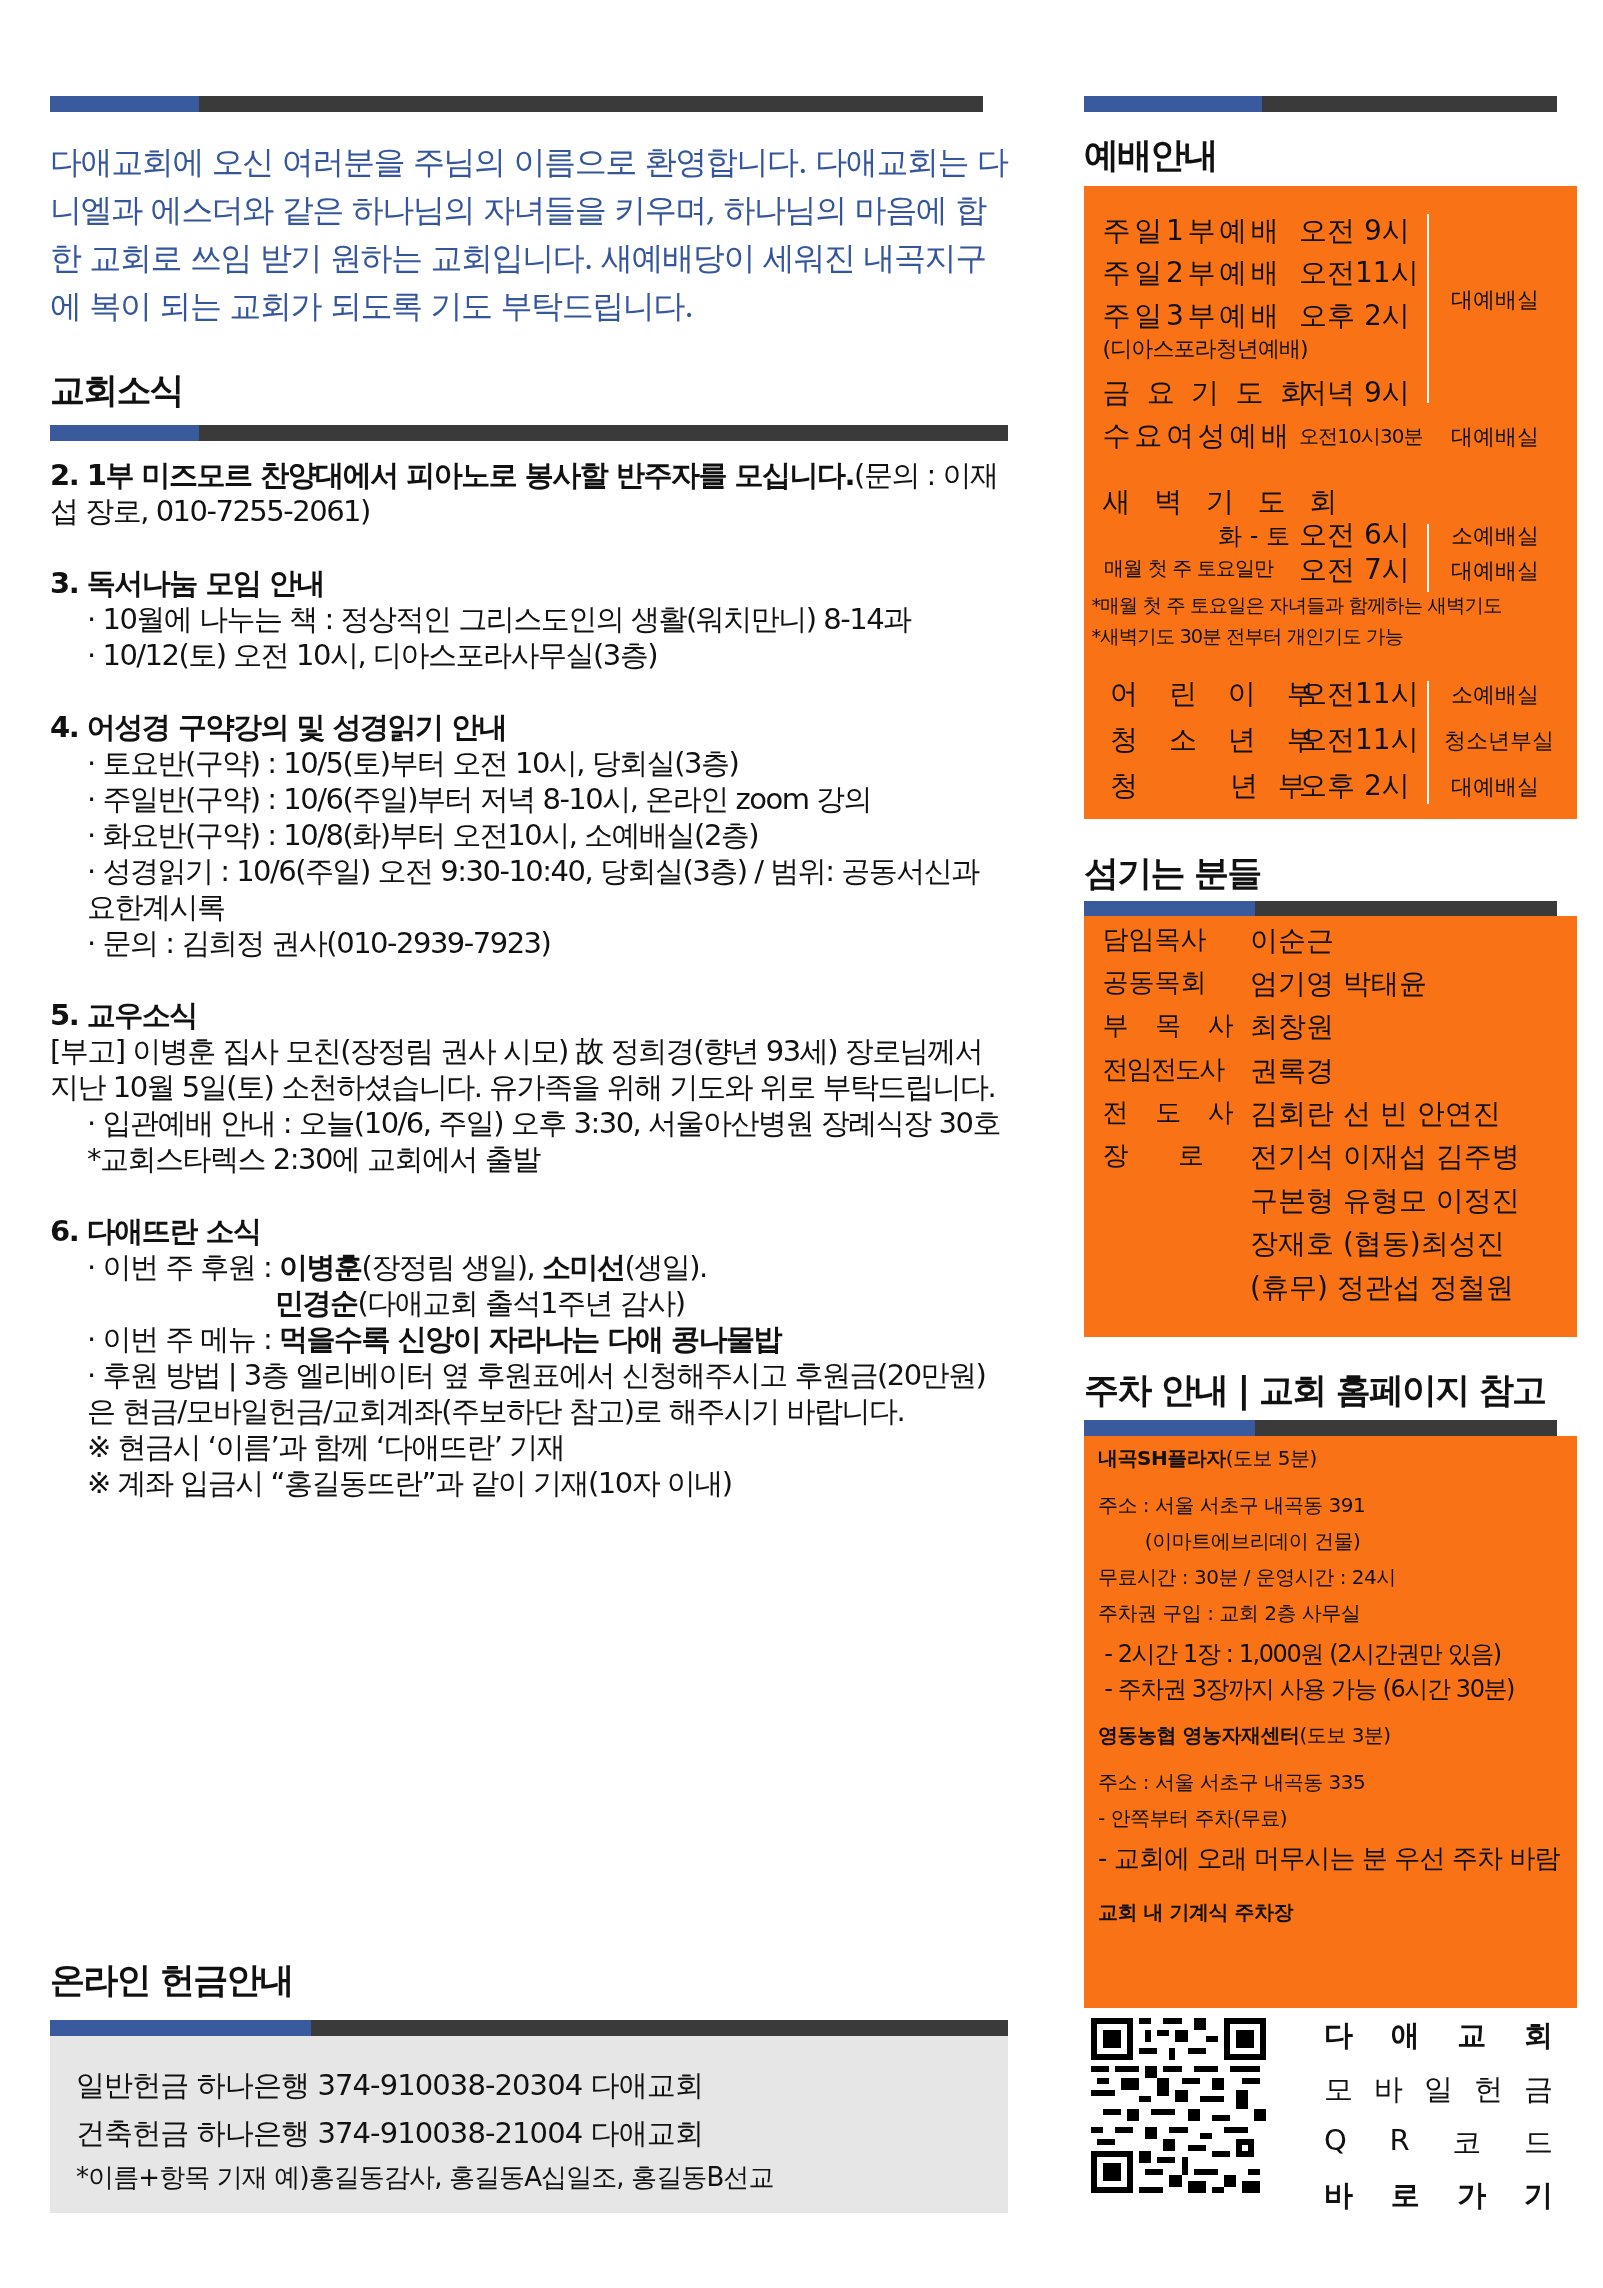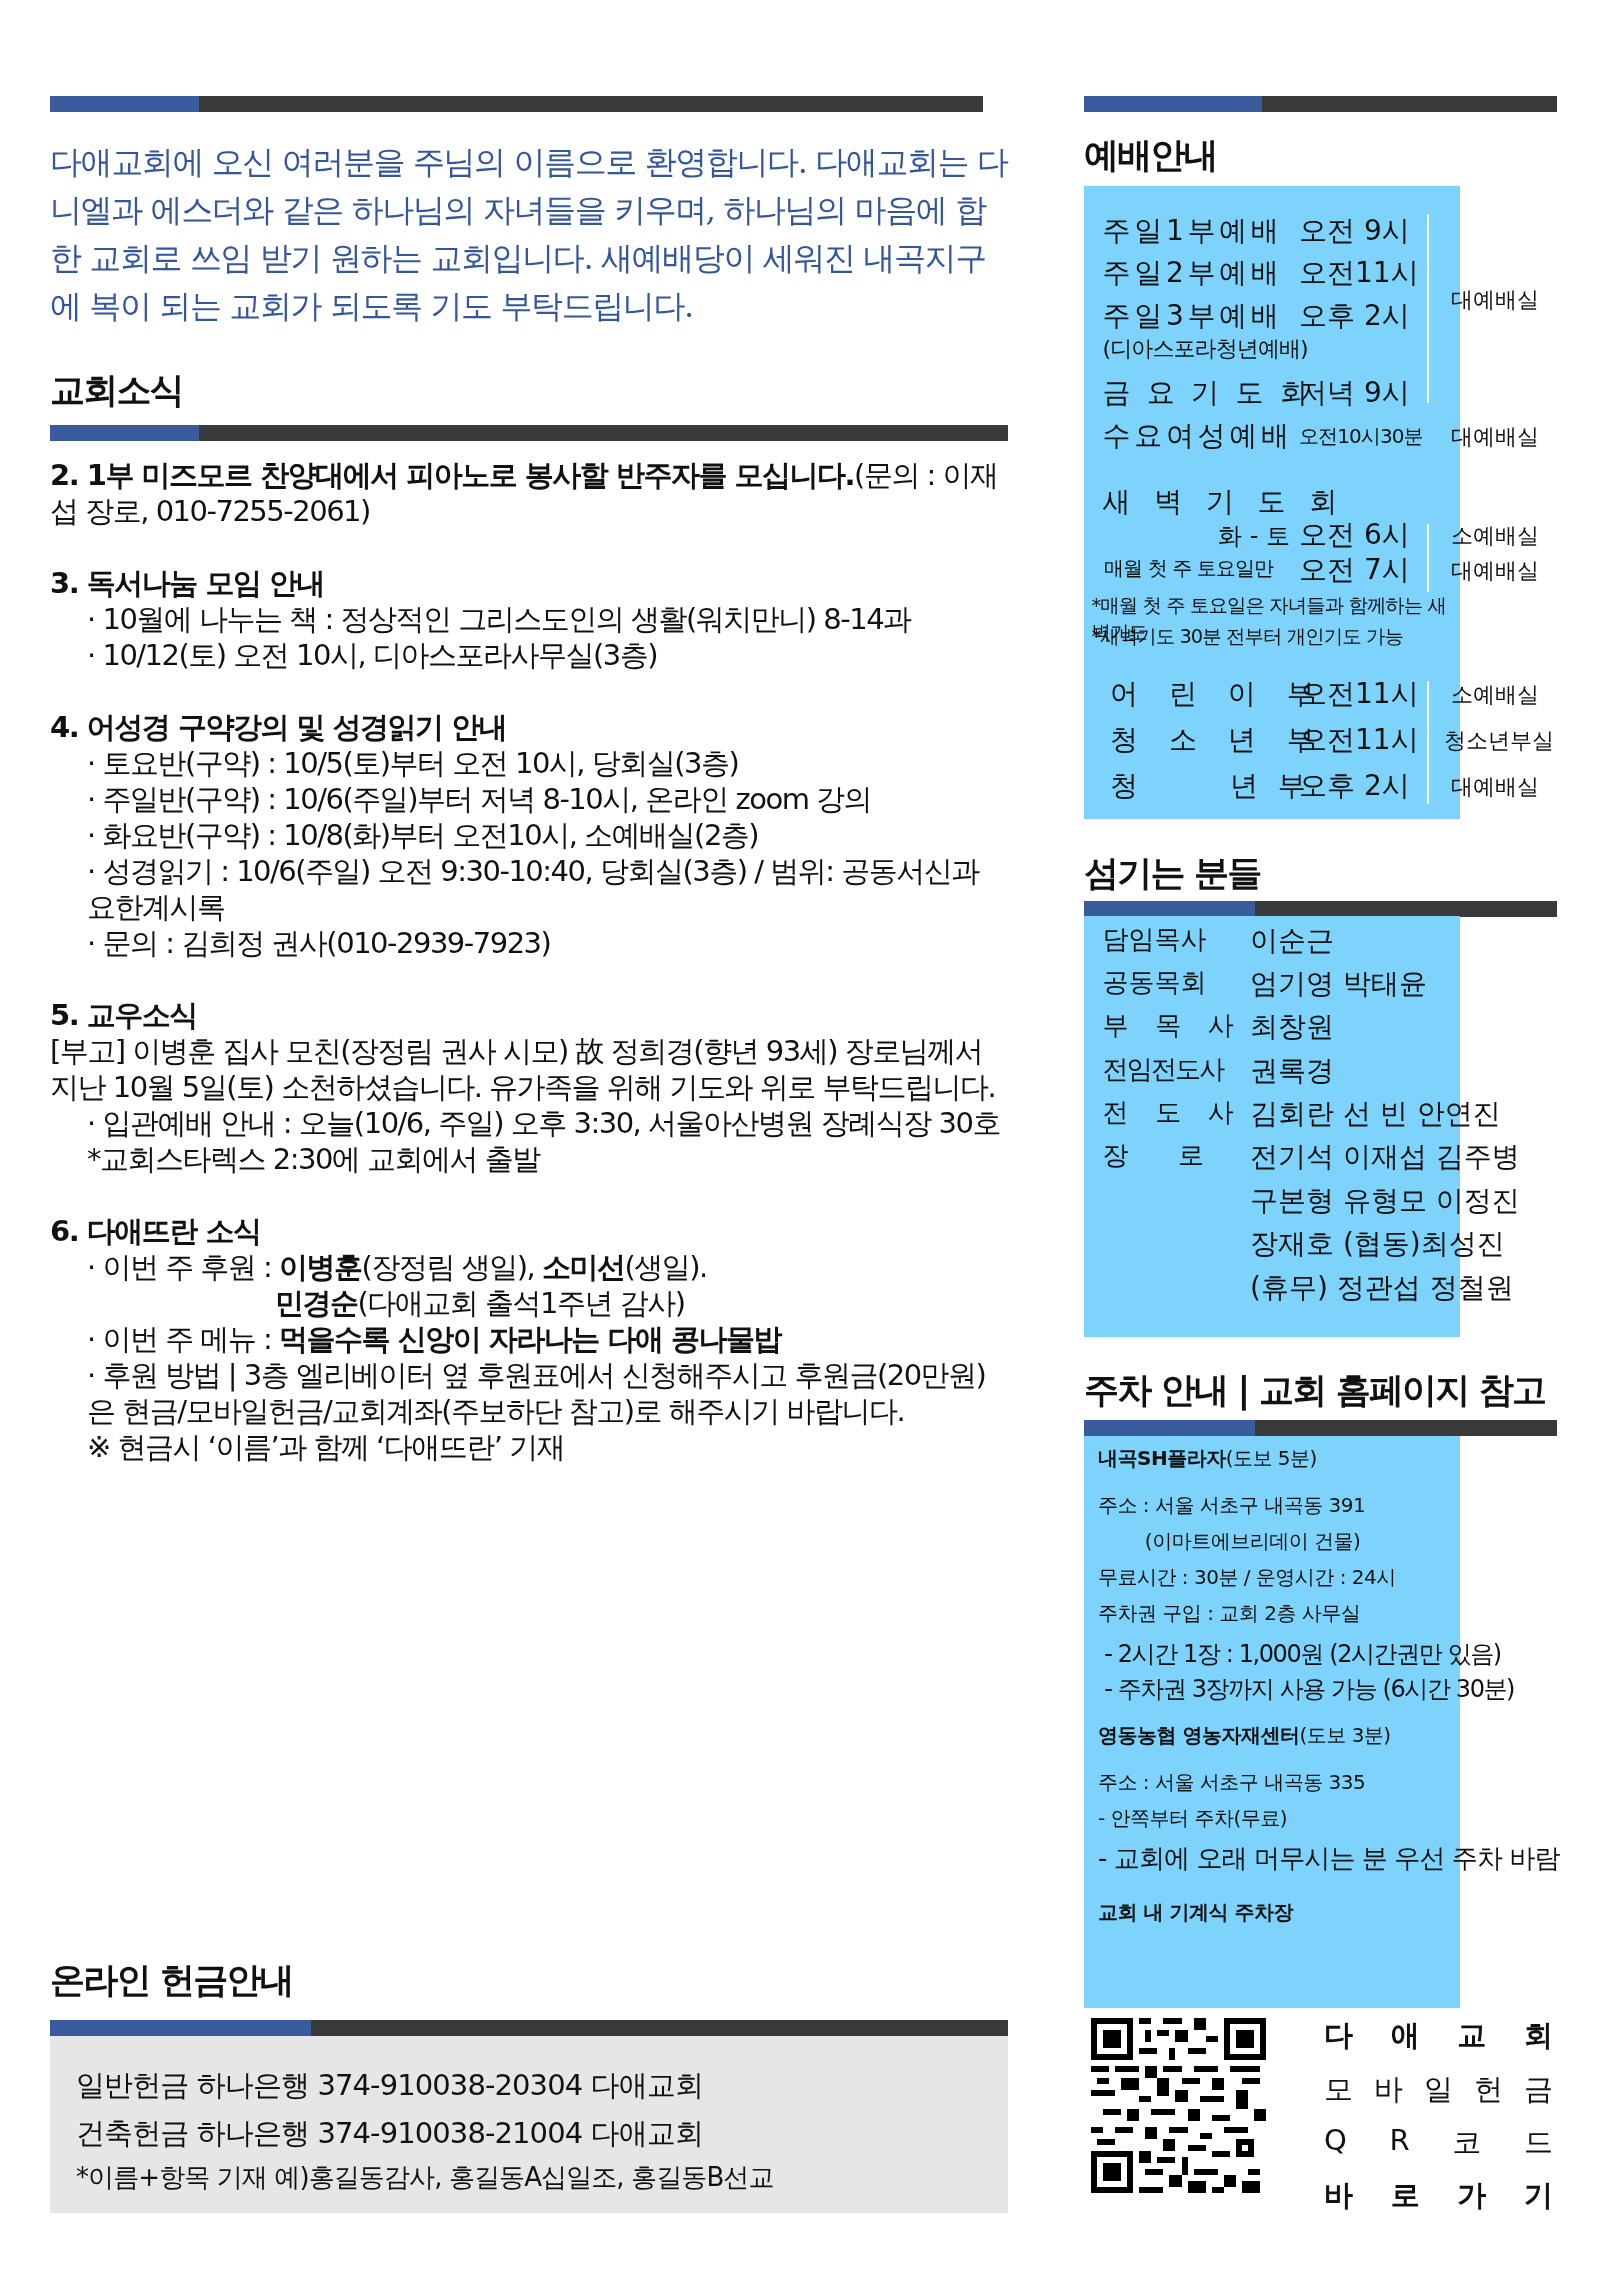--- a/index.html
+++ b/index.html
@@ -18,21 +18,21 @@
   .news .bullet { padding-left: 37px; }
   .news .cont { padding-left: 37px; }
   .news b { font-weight: bold; }
   .news .indent2 { padding-left: 225px; }
 
   .offer-box { position: absolute; left: 50px; top: 2036px; width: 958px; height: 177px; background: #e6e6e6; }
   .offer-box .line { position: absolute; left: 26px; font-size: 29px; letter-spacing: -0.9px; }
 
   
   .r-title { position: absolute; left: 1084px; font-weight: bold; font-size: 35px; letter-spacing: -1.8px; }
-  .lav { position: absolute; left: 1084px; width: 376px; background: #7dd3fc; }
+  .lav { position: absolute; left: 1084px; width: 493px; background: #f97316; }
   .wrow { position: absolute; font-size: 28px; white-space: nowrap; }
   .wrow .lbl { position: absolute; left: 18.5px; letter-spacing: 3.7px; }
   .wrow .time { position: absolute; left: 215px; }
   .wrow .room { position: absolute; left: 360px; font-size: 22px; width: 102px; text-align: center; }
   .vline { position: absolute; width: 1.8px; background: #ffffff; }
   .note { position: absolute; left: 7.4px; font-size: 19.4px; letter-spacing: -0.9px; }
 
   .srow { position: absolute; font-size: 28px; white-space: nowrap; }
   .srow .role { position: absolute; left: 18.5px; width: 111px; font-size: 26px; }
   .srow .names { position: absolute; left: 166px; }
@@ -81,20 +81,21 @@
     <div class="bullet">· 입관예배 안내 : 오늘(10/6, 주일) 오후 3:30, 서울아산병원 장례식장 30호</div>
     <div class="bullet">*교회스타렉스 2:30에 교회에서 출발</div>
   </div>
   <div class="item">
     <div class="item-title">6. 다애뜨란 소식</div>
     <div class="bullet"><span>· 이번 주 후원 : </span><b>이병훈</b><span>(장정림 생일), </span><b>소미선</b><span>(생일).</span></div>
     <div class="indent2"><b>민경순</b><span>(다애교회 출석1주년 감사)</span></div>
     <div class="bullet"><span>· 이번 주 메뉴 : </span><b>먹을수록 신앙이 자라나는 다애 콩나물밥</b></div>
     <div class="bullet">· 후원 방법 | 3층 엘리베이터 옆 후원표에서 신청해주시고 후원금(20만원)은 현금/모바일헌금/교회계좌(주보하단 참고)로 해주시기 바랍니다.</div>
     <div class="cont">※ 현금시 ‘이름’과 함께 ‘다애뜨란’ 기재</div>
+    <div class="cont">※ 계좌 입금시 “홍길동뜨란”과 같이 기재(10자 이내)</div>
   </div>
 </div>
 
 <div class="sec-title" style="left:50px;top:1957px;">온라인 헌금안내</div>
 <div class="bar" style="left:50px;top:2020px;width:958px;">
     <div class="blue" style="width:261px;"></div>
   </div>
 <div class="offer-box">
   <div class="line" style="top:29.5px;">일반헌금 하나은행  374-910038-20304 다애교회</div>
   <div class="line" style="top:78px;">건축헌금 하나은행  374-910038-21004 다애교회</div>

